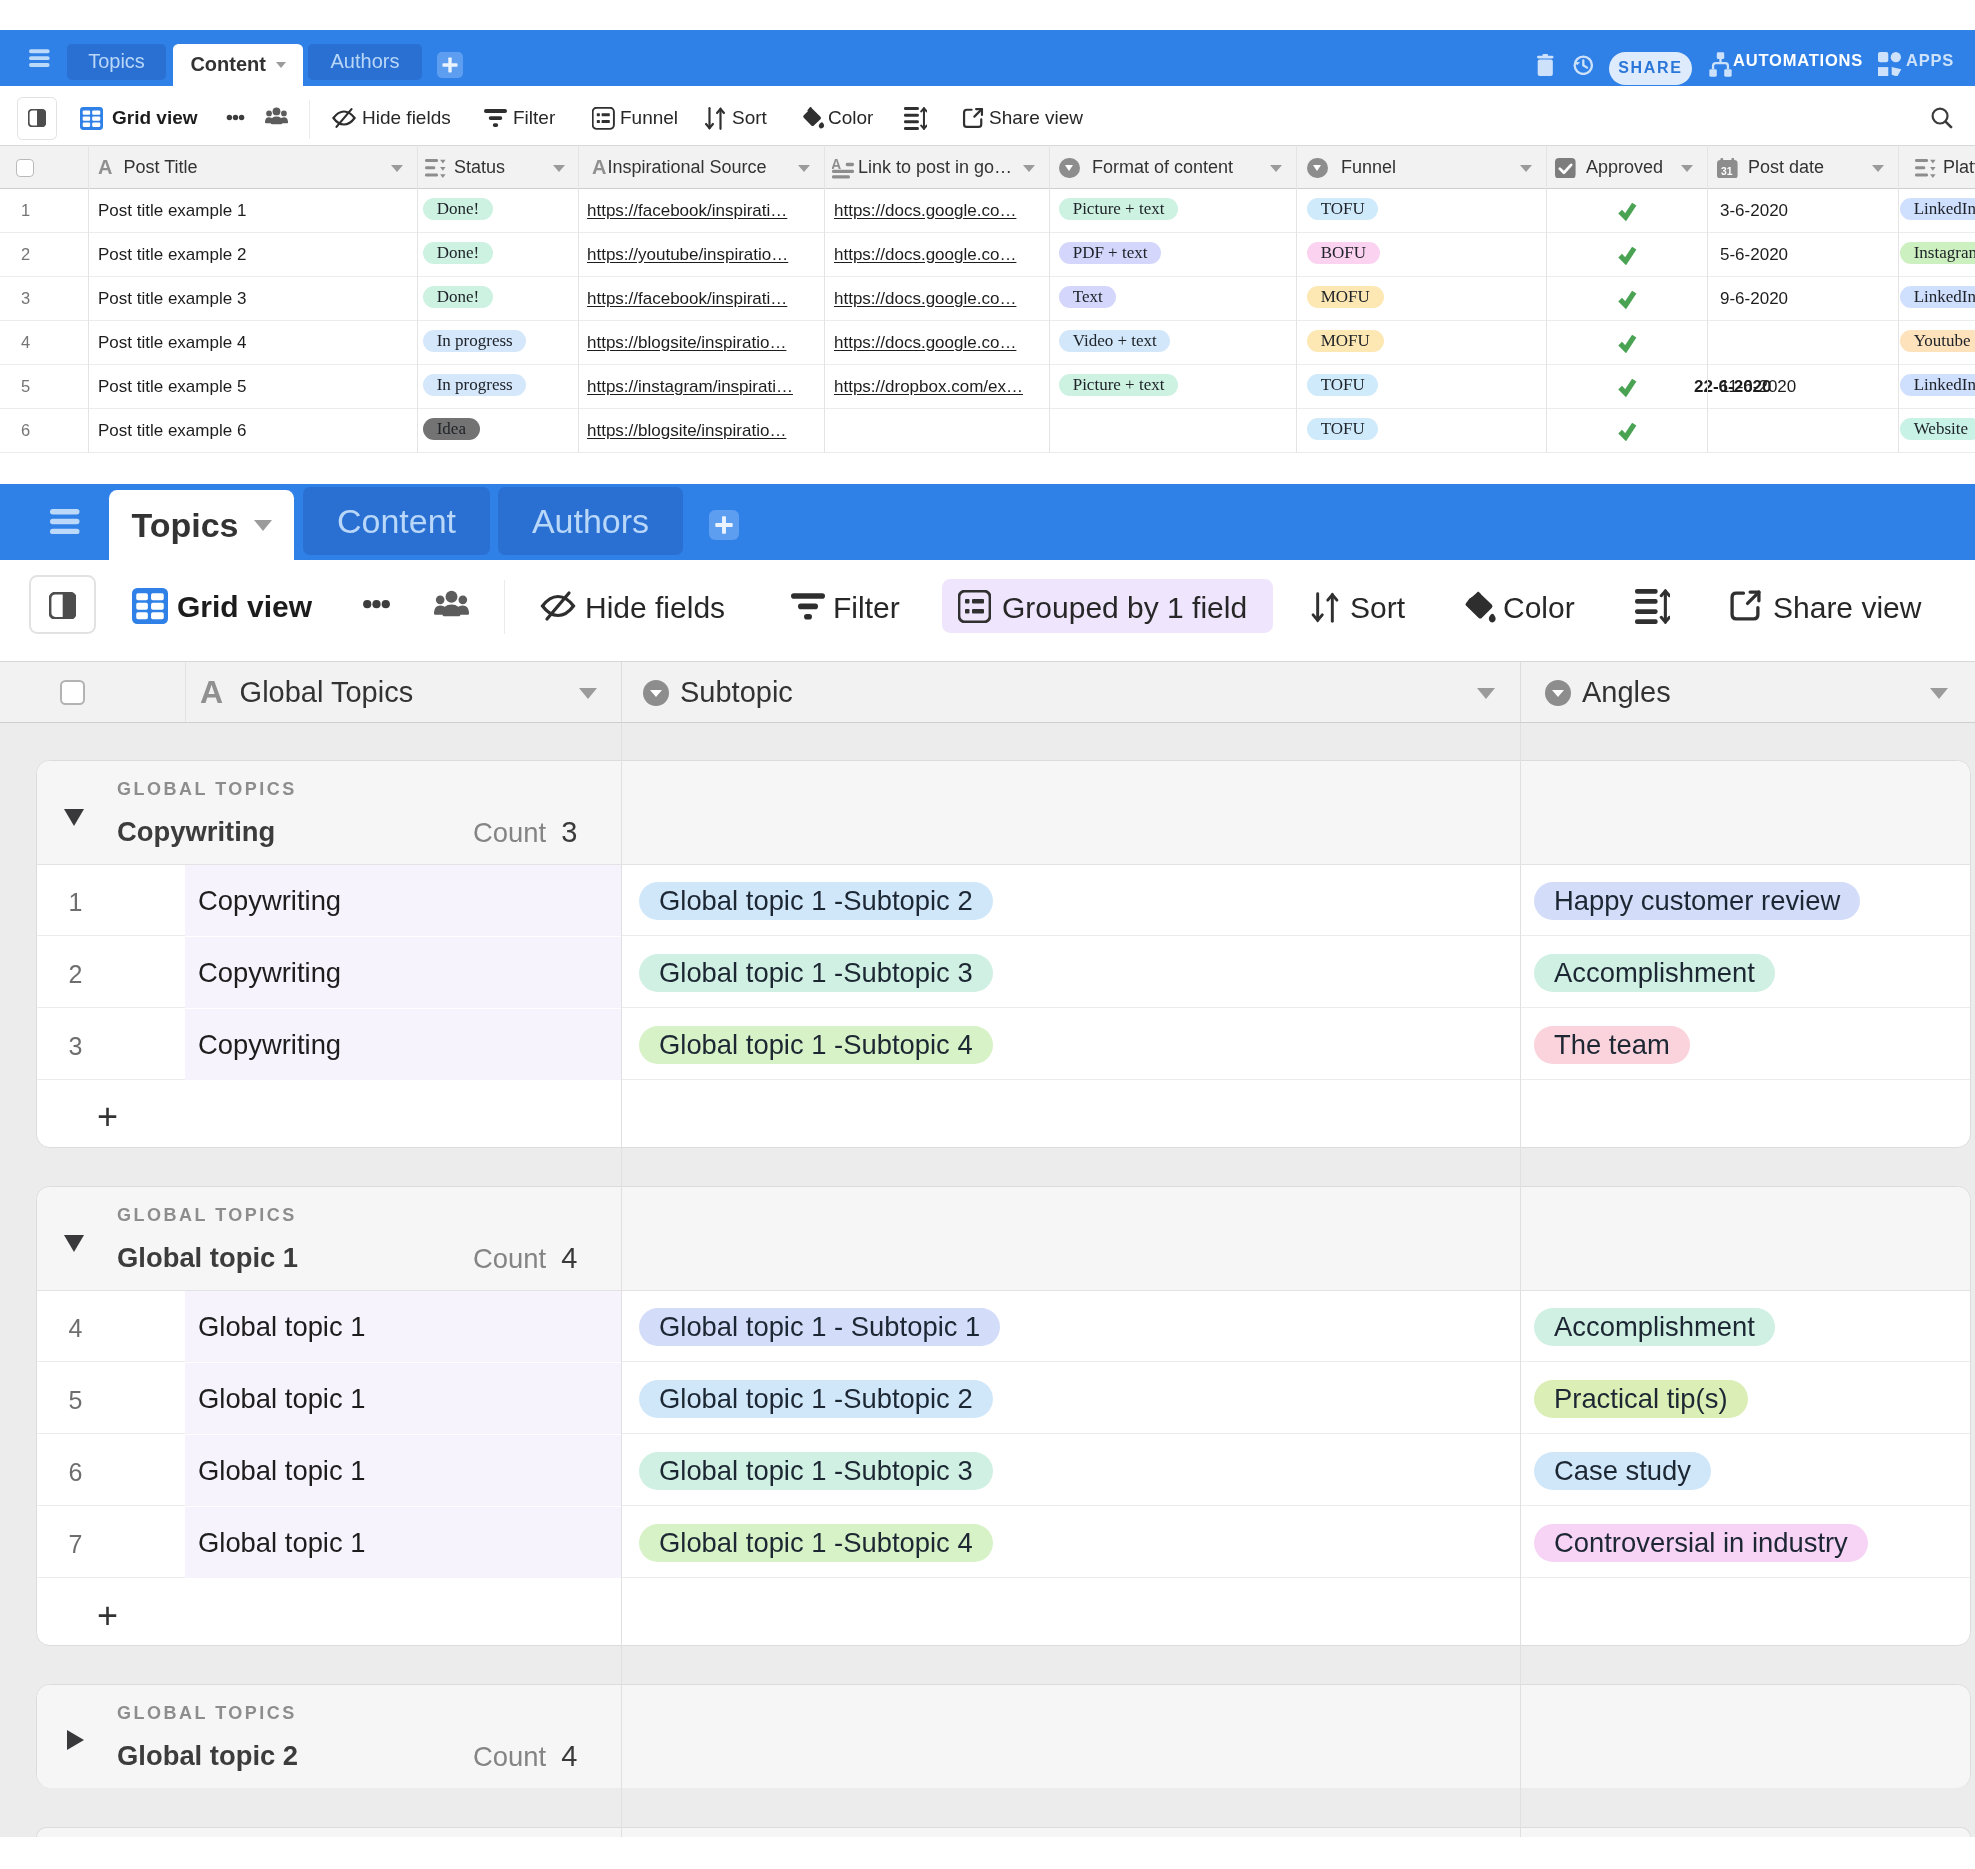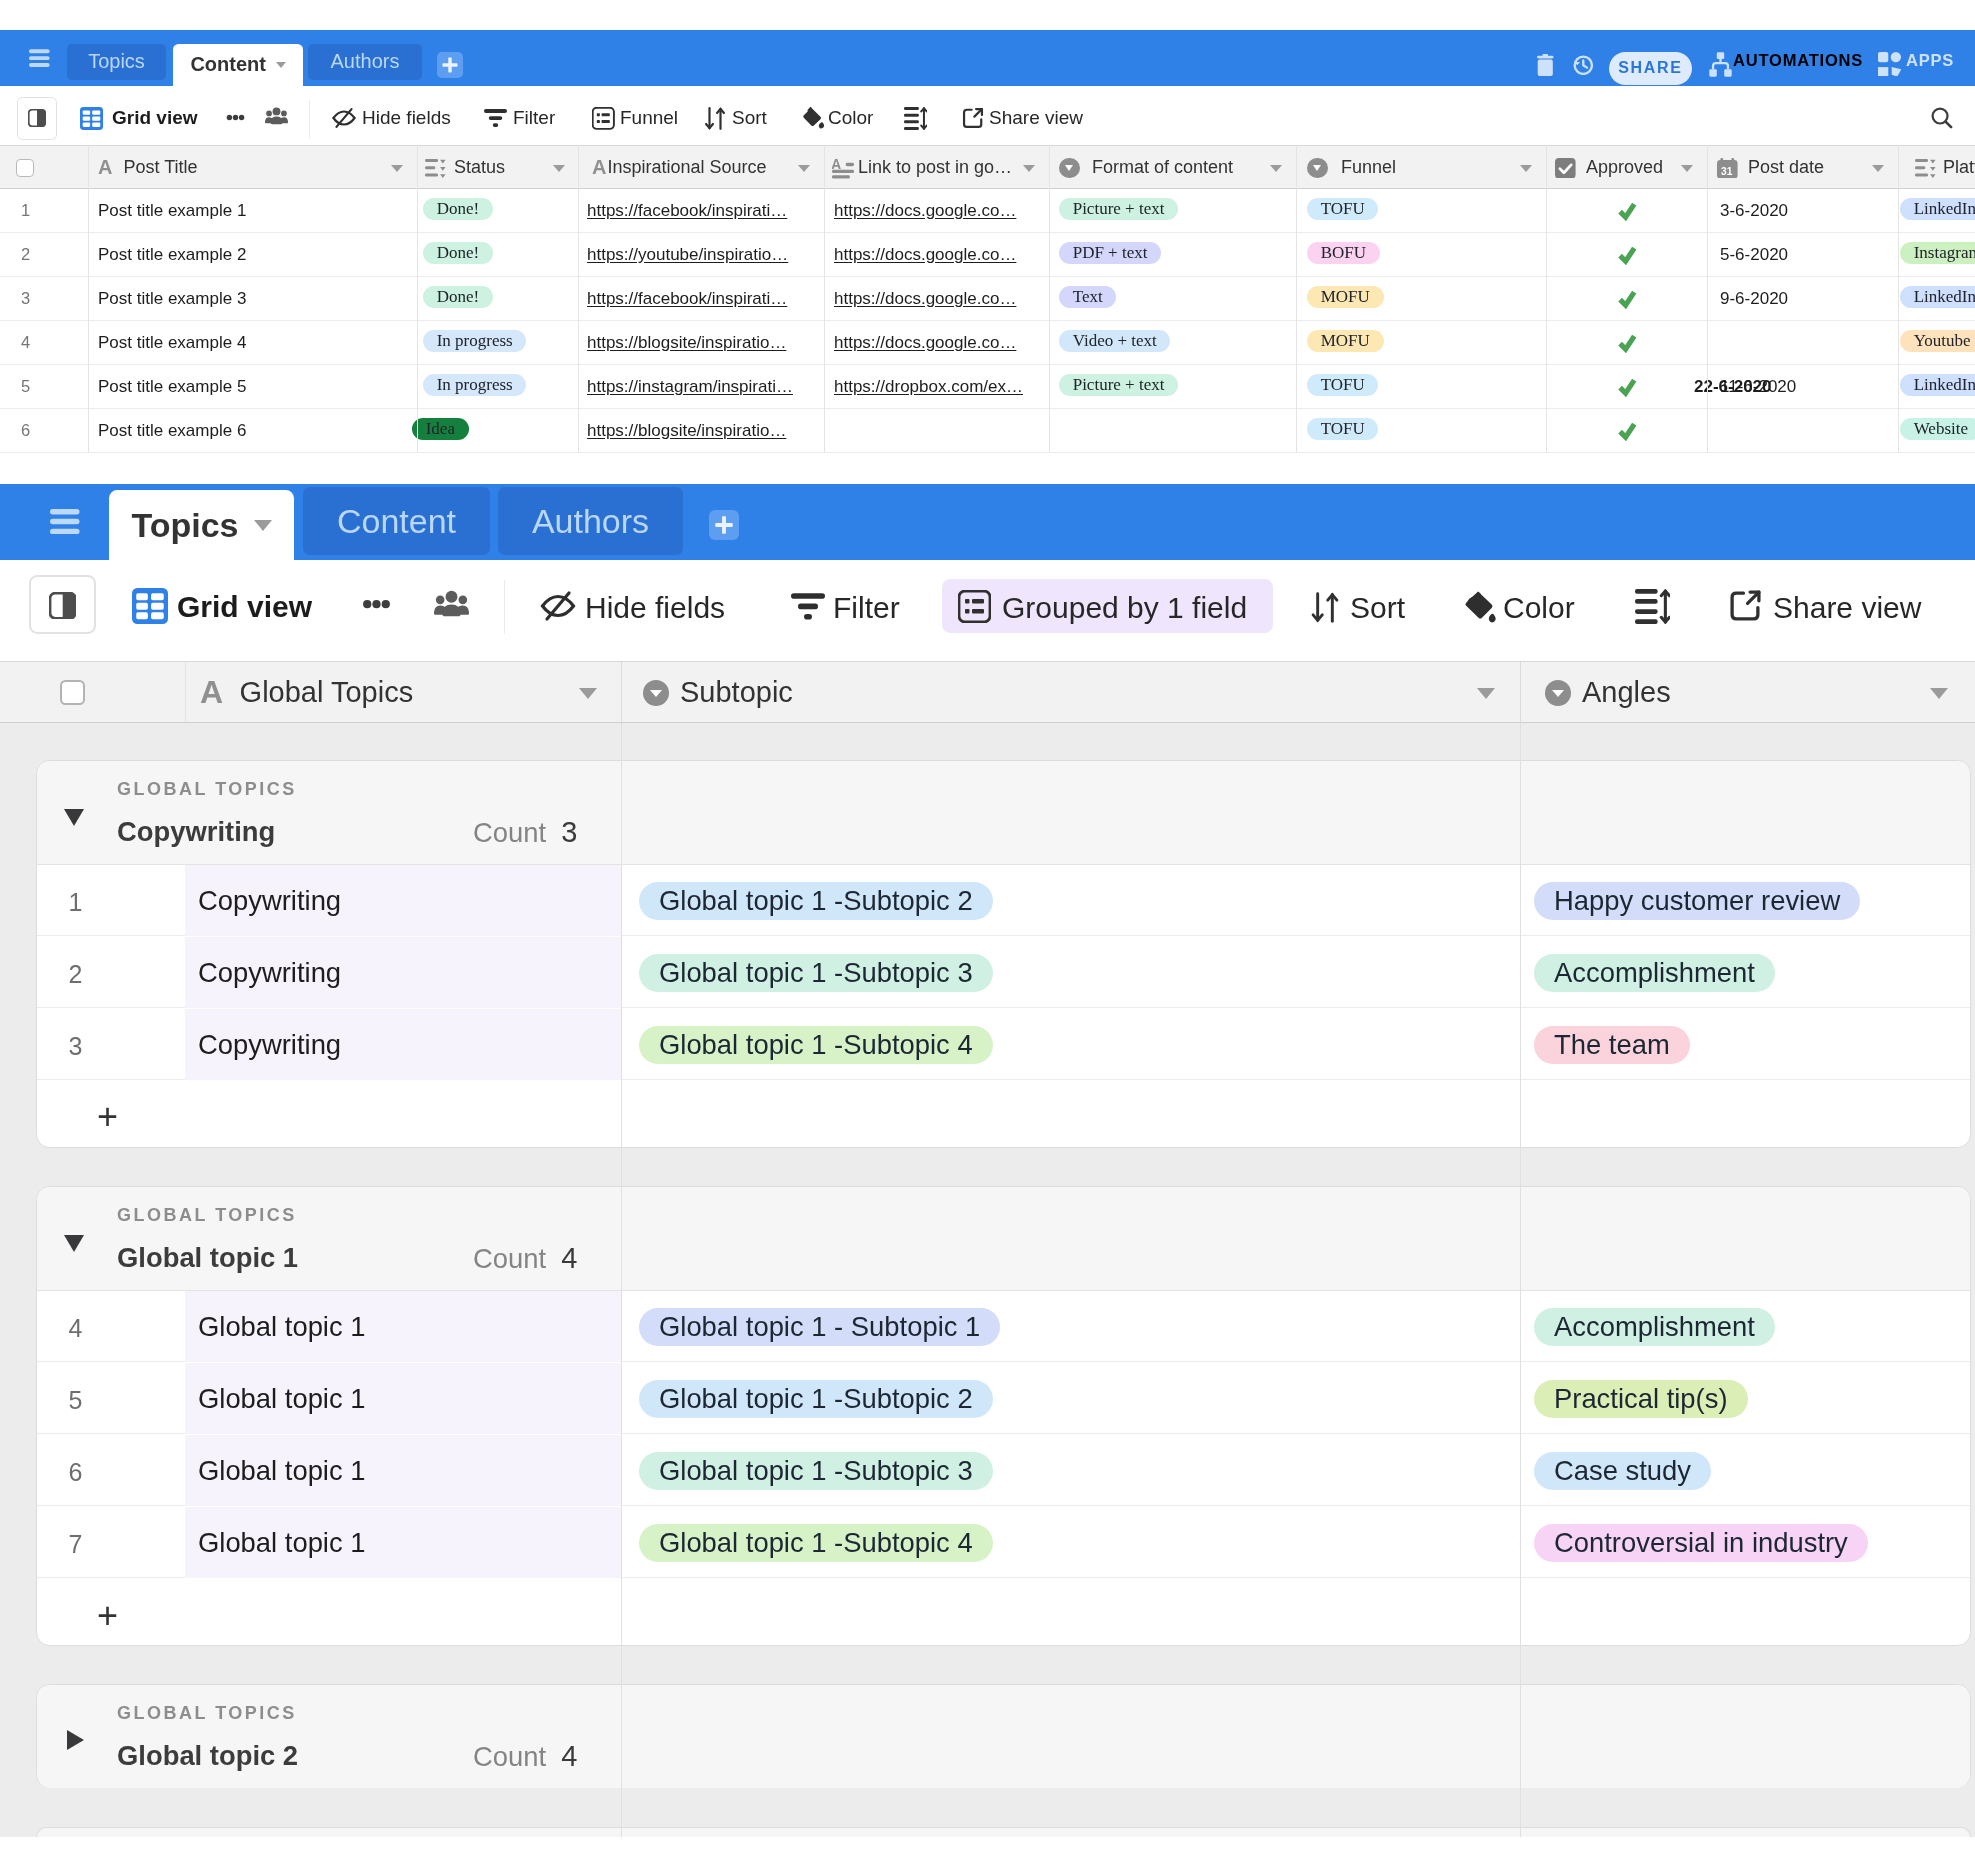--- a/index.html
+++ b/index.html
@@ -115,21 +115,21 @@
     </svg>
   <div class="abs" style="left:1609px;top:22px;width:83px;height:33px;border-radius:686px;background:#ddebfc;display:flex;align-items:center;justify-content:center;font-size:16px;font-weight:700;letter-spacing:1.7px;color:#2a76d8;">SHARE</div>
   <svg class="abs" style="left:1709px;top:22.6px" width="23" height="25" viewBox="0 0 34 36">
       <g fill="#cde2fa">
         <rect x="11.5" y="0" width="11" height="10" rx="2"></rect>
         <rect x="0.5" y="25" width="11" height="11" rx="2"></rect>
         <rect x="22.5" y="25" width="11" height="11" rx="2"></rect>
       </g>
       <path d="M17 10 v6 M6 25 v-5 q0-4 4-4 h14 q4 0 4 4 v5" fill="none" stroke="#cde2fa" stroke-width="3.4"></path>
     </svg>
-  <div class="abs" style="left:1733px;top:21px;font-size:16.5px;font-weight:700;letter-spacing:0.8px;color:#000000;">AUTOMATIONS</div>
+  <div class="abs" style="left:1733px;top:21px;font-size:16.5px;font-weight:700;letter-spacing:0.8px;color:#ffffff;">AUTOMATIONS</div>
   <svg class="abs" style="left:1878px;top:22.6px" width="24" height="24" viewBox="0 0 35 35">
       <g fill="#cde2fa">
         <rect x="0" y="0" width="15" height="15" rx="3"></rect>
         <circle cx="26" cy="7.5" r="7.5"></circle>
         <path d="M0 22 h15 v13 h-15 z"></path>
         <path d="M20 22 l14 3 -6 11 -8 -3 z"></path>
       </g>
     </svg>
   <div class="abs" style="left:1906px;top:21px;font-size:16.5px;font-weight:700;letter-spacing:0.8px;color:#cde2fa;">APPS</div>
 </div>
@@ -382,21 +382,21 @@
     <div class="pill p1" style="left:1307px;background:#cfeafa;">TOFU</div>
     <svg class="abs ck" style="left:1617px;top:12.4px" viewBox="0 0 29 29" width="20" height="20">
         <use href="#check"></use>
       </svg>
     <div class="cell1" style="left:1694px;top:11.7px;font-weight:bold;">22-6-2020</div>
     <div class="pill p1" style="left:1900px;background:#cfdffe;">LinkedIn</div>
   </div>
   <div class="r1" style="top:220px;">
     <div class="rnum1" style="top:12.4px;">6</div>
     <div class="cell1" style="left:98px;top:11.7px;">Post title example 6</div>
-    <div class="pill p1" style="left:412px;background:#15803d;text-align:right;">Idea</div>
+    <div class="pill p1" style="left:423px;background:#737373;text-align:right;">Idea</div>
     <div class="cell1 lk" style="left:587px;top:11.7px;">https://blogsite/inspiratio…</div>
     <div class="pill p1" style="left:1307px;background:#cfeafa;">TOFU</div>
     <svg class="abs ck" style="left:1617px;top:12.4px" viewBox="0 0 29 29" width="20" height="20">
         <use href="#check"></use>
       </svg>
     <div class="pill p1" style="left:1900px;background:#c8f2e6;">Website</div>
   </div>
 </div>
 <svg width="0" height="0" style="position:absolute">
     <defs>

